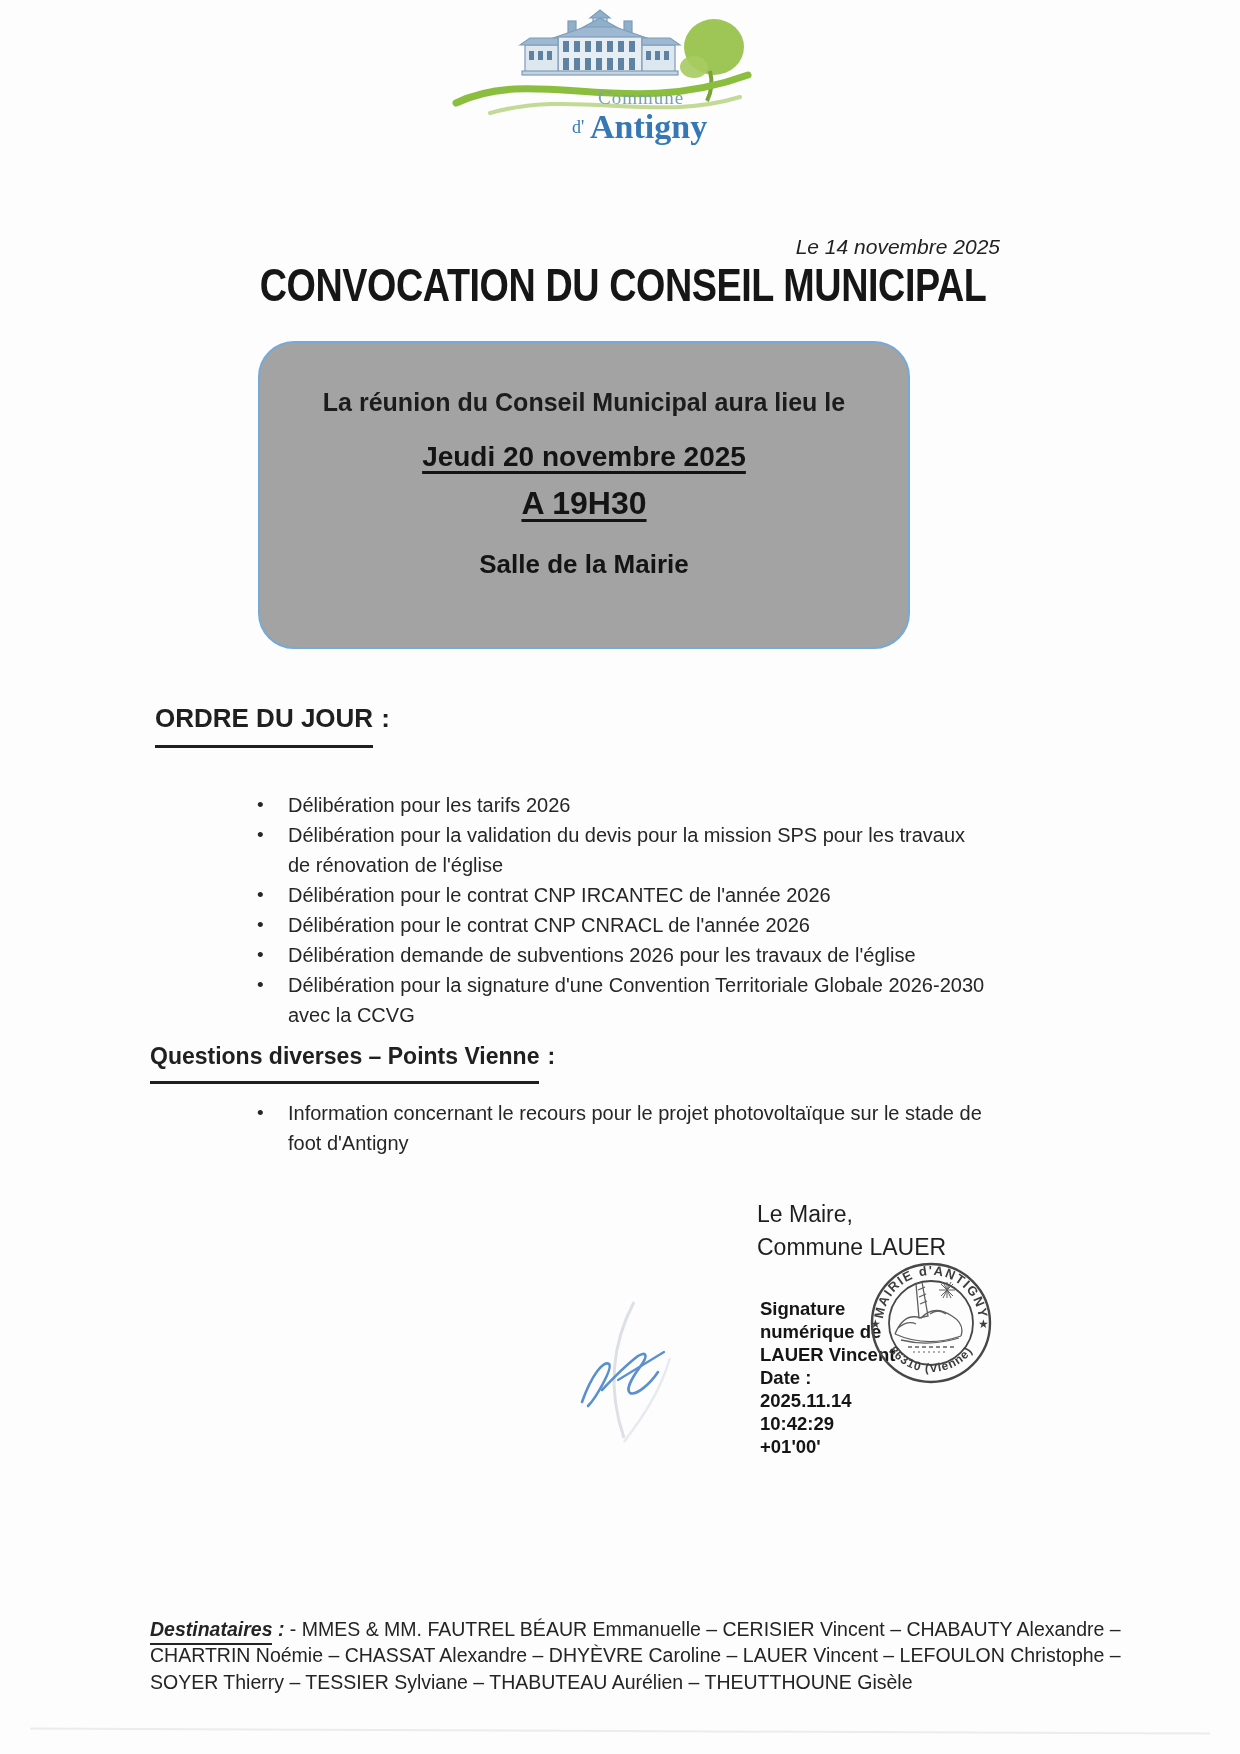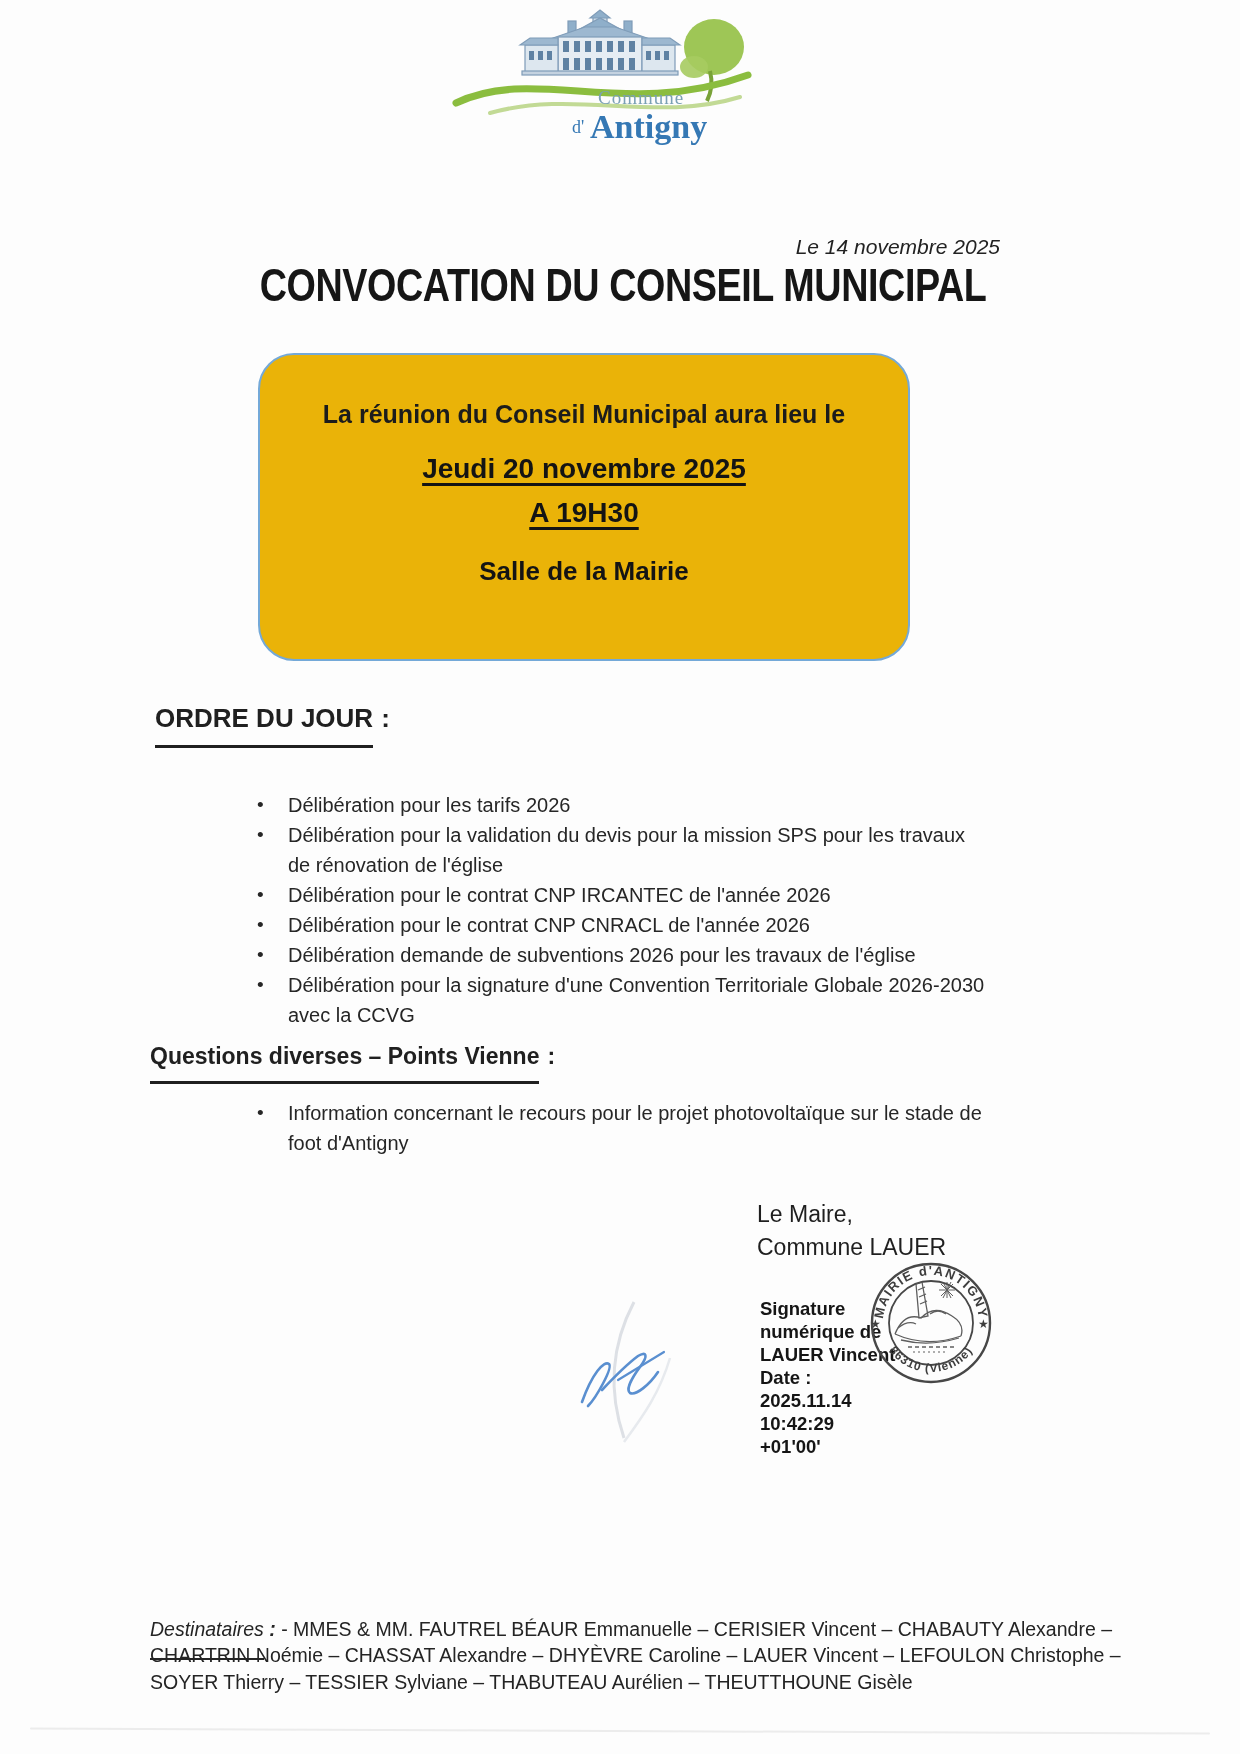--- a/index.html
+++ b/index.html
@@ -14,28 +14,28 @@
   .date-line{top:212px;right:240px;font-style:italic;font-size:21px;color:#222;margin-top:23px;}
   .title-wrap{top:258px;left:100px;width:966px;text-align:right;}
   .doc-title{
     display:inline-block;font-size:46px;font-weight:bold;color:#161616;
     letter-spacing:-0.5px;transform:scaleX(0.82);transform-origin:50% 50%;
     white-space:nowrap;
   }
 
   
   .meeting-box{
-    top:353px;left:258px;width:652px;height:308px;box-sizing:border-box;
-    border:2px solid #74a9d8;border-radius:36px;background:#eab308;
+    top:341px;left:258px;width:652px;height:308px;box-sizing:border-box;
+    border:2px solid #74a9d8;border-radius:36px;background:#a3a3a3;
     text-align:center;
   }
   .mb-intro{margin-top:45px;font-size:25px;font-weight:bold;color:#1c1c1c;}
   .mb-date{margin-top:24px;font-size:28px;font-weight:bold;color:#141414;
     text-decoration:underline;text-decoration-thickness:2.5px;text-underline-offset:5px;}
-  .mb-time{margin-top:12px;font-size:28px;font-weight:bold;color:#141414;
+  .mb-time{margin-top:12px;font-size:32px;font-weight:bold;color:#141414;
     text-decoration:underline;text-decoration-thickness:2.5px;text-underline-offset:5px;}
   .mb-place{margin-top:27px;font-size:26px;font-weight:bold;color:#141414;}
 
   
   .agenda-heading{top:703px;left:155px;font-size:26px;font-weight:bold;color:#202020;}
   .questions-heading{top:1043px;left:150px;font-size:23px;font-weight:bold;color:#202020;}
   .u{border-bottom:3px solid currentColor;padding-bottom:12px;}
   .colon{margin-left:8px;}
 
   
@@ -47,21 +47,21 @@
 
   
   .mayor-block{top:1198px;left:757px;font-size:23px;line-height:33px;color:#1f1f1f;}
   .digital-sig{top:1297px;left:760px;width:150px;font-size:18.5px;line-height:23px;
     font-weight:bold;color:#151515;white-space:pre-line;}
   .hand-signature{top:1300px;left:572px;}
   .stamp{top:1260px;left:868px;}
 
   
   .recipients{top:1596px;left:150px;width:1000px;font-size:19.5px;line-height:26.5px;color:#242424;}
-  .dest-label{font-weight:normal;font-style:italic;border-bottom:2.5px solid #242424;padding-bottom:18px;}
+  .dest-label{font-weight:bold;font-style:italic;border-bottom:2.5px solid #242424;padding-bottom:3px;}
   .dest-sep{font-weight:bold;font-style:italic;}
 
   
   .scan-line{top:1730px;left:30px;width:1180px;height:2px;background:#ececec;
     transform:rotate(0.25deg);border-radius:2px;}
 </style>
 </head>
 <body>
 
 <div class="page">

